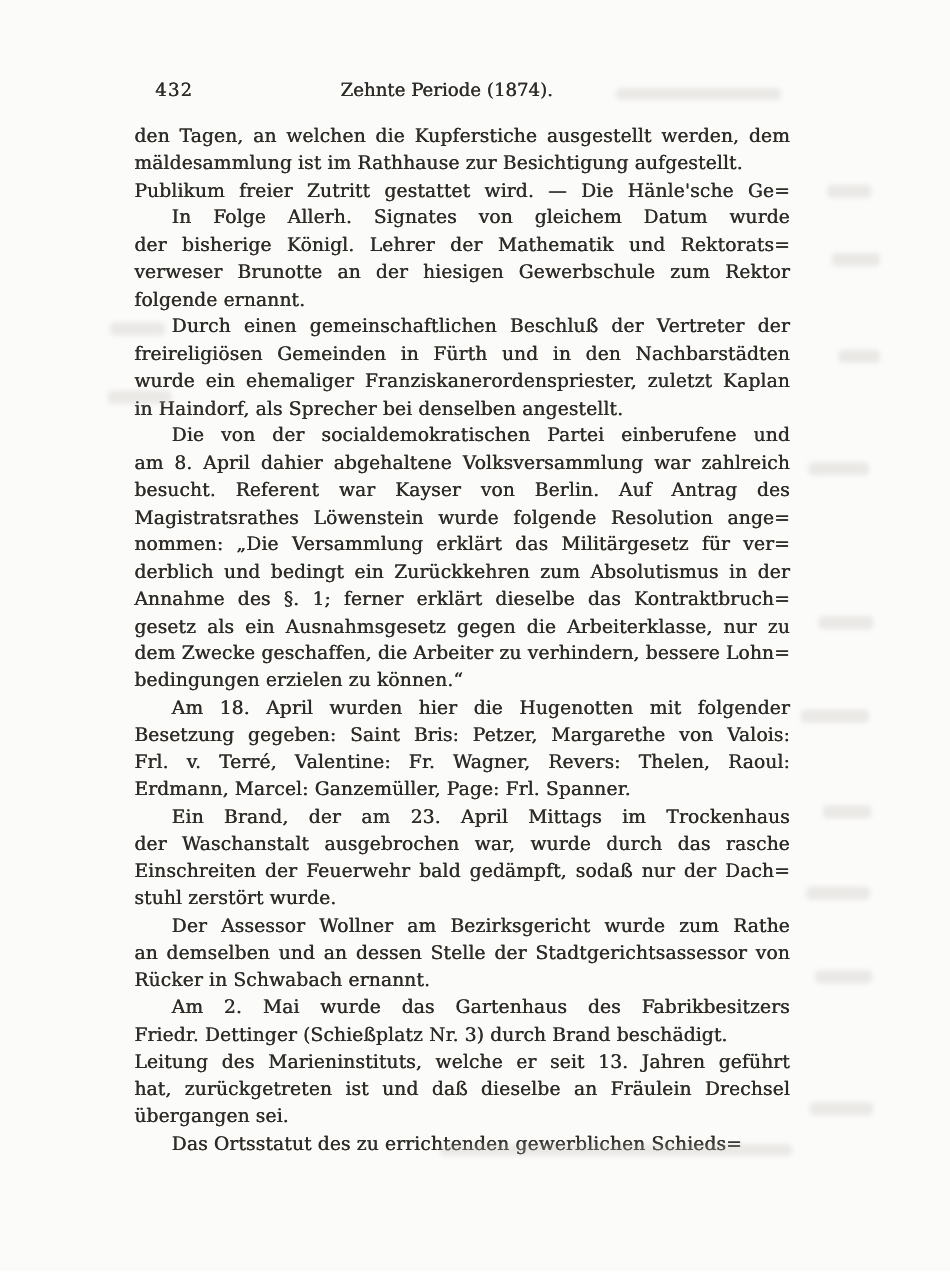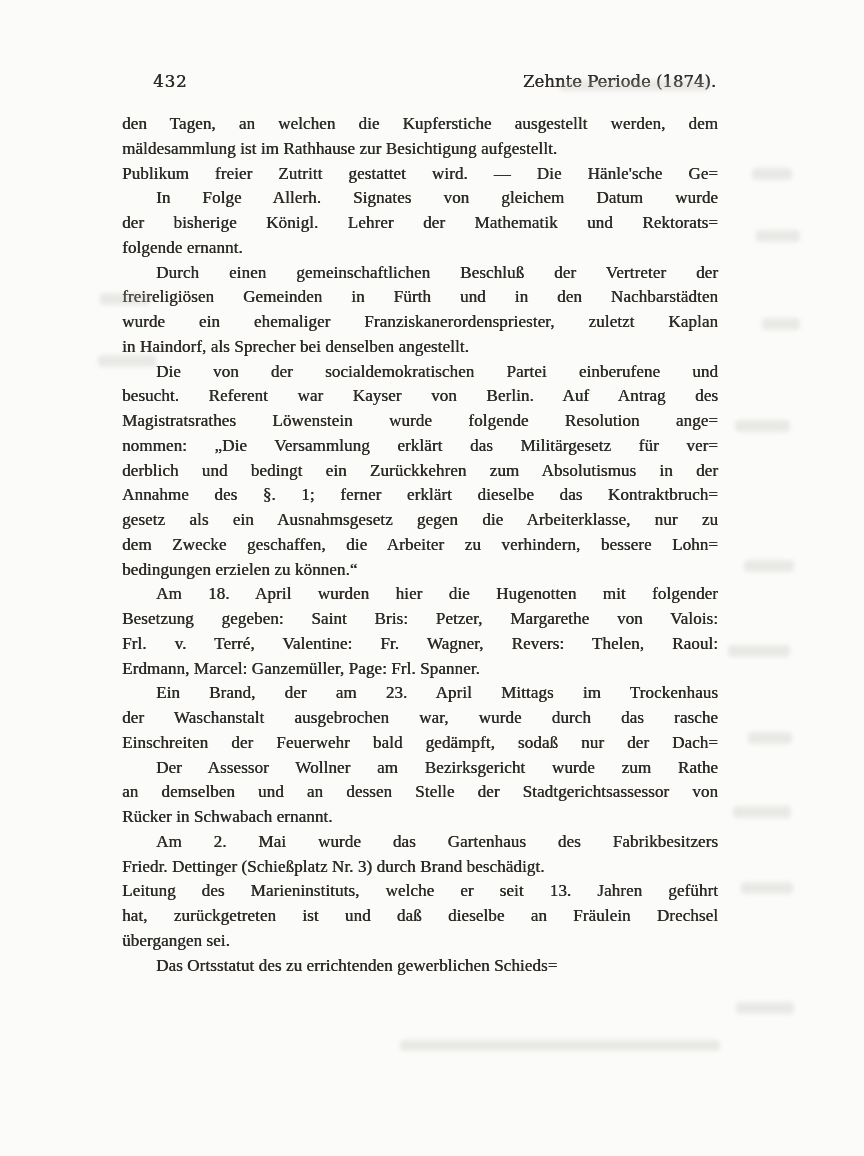--- a/index.html
+++ b/index.html
@@ -8,46 +8,45 @@
     width: 864px;
     height: 1156px;
     background: #fbfbfa;
     overflow: hidden;
     font-family: "DejaVu Serif", "Liberation Serif", serif;
     color: #2f2c27;
   }
   
   #head {
     position: absolute;
-    left: 120px; top: 72px; width: 596px; height: 24px;
+    left: 108px; top: 72px; width: 596px; height: 24px;
     font-size: 16.5px;
     text-shadow: 0.4px 0 0 currentColor;
   }
   #folio {
     position: absolute; left: 33px; top: 0;
     letter-spacing: 1px;
   }
   #running-title {
-    display: block; text-align: right;
+    display: block; text-align: center;
   }
   
   #bodytext {
     position: absolute;
     left: 122px; top: 112px; width: 596px;
     font-size: 17px;
     line-height: 24.75px;
     text-shadow: 0.4px 0 0 currentColor;
     letter-spacing: 0.1px;
   }
   .line {
     height: 24.75px;
     white-space: nowrap;
     text-align: justify;
     text-align-last: left;
-    font-family: Liberation Serif, serif;
   }
   .line.j { text-align-last: justify; }
   .line.first { text-indent: 34px; }
   
   .ghost {
     position: absolute;
     background: #bdbab3;
     opacity: 0.28;
     border-radius: 4px;
     filter: blur(2.2px);
@@ -64,45 +63,48 @@
   </div>
 
   <div id="bodytext">
 
     <div class="line j">den Tagen, an welchen die Kupferstiche ausgestellt werden, dem</div>
     <div class="line">mäldesammlung ist im Rathhause zur Besichtigung aufgestellt.</div>
     <div class="line j">Publikum freier Zutritt gestattet wird. — Die Hänle'sche Ge=</div>
 
     <div class="line j first">In Folge Allerh. Signates von gleichem Datum wurde</div>
     <div class="line j">der bisherige Königl. Lehrer der Mathematik und Rektorats=</div>
+    <div class="line j">verweser Brunotte an der hiesigen Gewerbschule zum Rektor</div>
     <div class="line">folgende ernannt.</div>
 
     <div class="line j first">Durch einen gemeinschaftlichen Beschluß der Vertreter der</div>
     <div class="line j">freireligiösen Gemeinden in Fürth und in den Nachbarstädten</div>
     <div class="line j">wurde ein ehemaliger Franziskanerordenspriester, zuletzt Kaplan</div>
     <div class="line">in Haindorf, als Sprecher bei denselben angestellt.</div>
 
     <div class="line j first">Die von der socialdemokratischen Partei einberufene und</div>
+    <div class="line j">am 8. April dahier abgehaltene Volksversammlung war zahlreich</div>
     <div class="line j">besucht.  Referent war Kayser von Berlin.  Auf Antrag des</div>
     <div class="line j">Magistratsrathes Löwenstein wurde folgende Resolution ange=</div>
     <div class="line j">nommen: „Die Versammlung erklärt das Militärgesetz für ver=</div>
     <div class="line j">derblich und bedingt ein Zurückkehren zum Absolutismus in der</div>
     <div class="line j">Annahme des §. 1; ferner erklärt dieselbe das Kontraktbruch=</div>
     <div class="line j">gesetz als ein Ausnahmsgesetz gegen die Arbeiterklasse, nur zu</div>
     <div class="line j">dem Zwecke geschaffen, die Arbeiter zu verhindern, bessere Lohn=</div>
     <div class="line">bedingungen erzielen zu können.“</div>
 
     <div class="line j first">Am 18. April wurden hier die Hugenotten mit folgender</div>
     <div class="line j">Besetzung gegeben: Saint Bris: Petzer, Margarethe von Valois:</div>
     <div class="line j">Frl. v. Terré, Valentine: Fr. Wagner, Revers: Thelen, Raoul:</div>
     <div class="line">Erdmann, Marcel: Ganzemüller, Page: Frl. Spanner.</div>
 
     <div class="line j first">Ein Brand, der am 23. April Mittags im Trockenhaus</div>
     <div class="line j">der Waschanstalt ausgebrochen war, wurde durch das rasche</div>
     <div class="line j">Einschreiten der Feuerwehr bald gedämpft, sodaß nur der Dach=</div>
+    <div class="line">stuhl zerstört wurde.</div>
 
     <div class="line j first">Der Assessor Wollner am Bezirksgericht wurde zum Rathe</div>
     <div class="line j">an demselben und an dessen Stelle der Stadtgerichtsassessor von</div>
     <div class="line">Rücker in Schwabach ernannt.</div>
 
     <div class="line j first">Am 2. Mai wurde das Gartenhaus des Fabrikbesitzers</div>
     <div class="line">Friedr. Dettinger (Schießplatz Nr. 3) durch Brand beschädigt.</div>
 
     <div class="line j">Leitung des Marieninstituts, welche er seit 13. Jahren geführt</div>
     <div class="line j">hat, zurückgetreten ist und daß dieselbe an Fräulein Drechsel</div>

